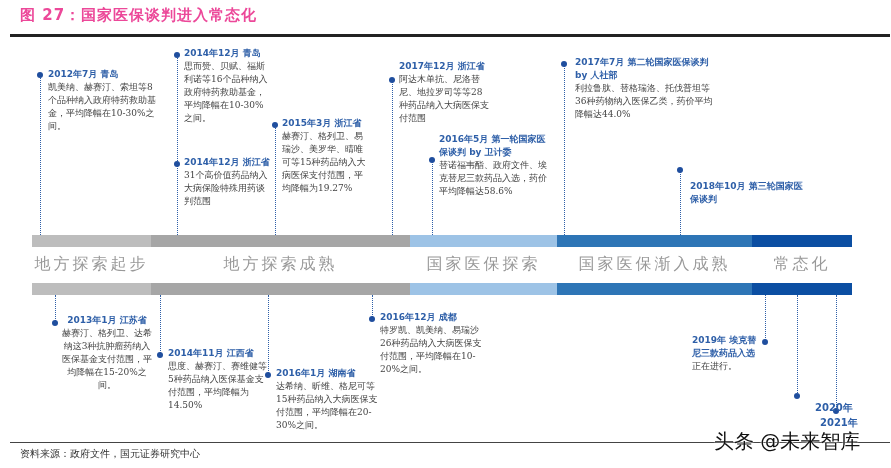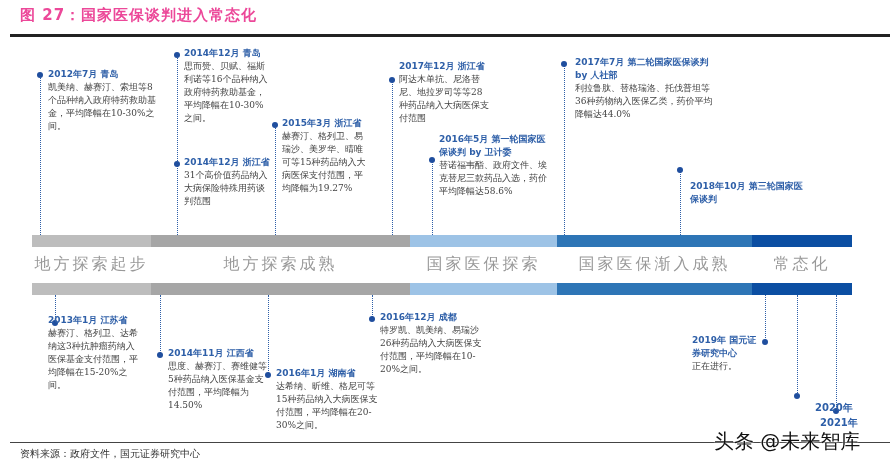--- a/index.html
+++ b/index.html
@@ -105,38 +105,38 @@
 <div class="dot" style="left:265px;top:372px;"></div>
 <div class="vline" style="left:372px;top:295px;height:24px;"></div>
 <div class="dot" style="left:369px;top:316px;"></div>
 <div class="vline" style="left:765px;top:295px;height:47px;"></div>
 <div class="dot" style="left:762px;top:339px;"></div>
 <div class="vline" style="left:797px;top:295px;height:100px;"></div>
 <div class="dot" style="left:794px;top:393px;"></div>
 <div class="vline" style="left:836px;top:295px;height:116px;"></div>
 <div class="dot" style="left:833px;top:408px;"></div>
 
-<div class="event" style="left:48px;top:314px;width:90px;">
+<div class="event" style="left:62px;top:314px;width:90px;text-align:center;">
   <div class="ev-title">2013年1月  江苏省</div>
   <div class="ev-body">赫赛汀、格列卫、达希纳这3种抗肿瘤药纳入医保基金支付范围，平均降幅在15-20%之间。</div>
 </div>
 <div class="event" style="left:168px;top:347px;width:102px;">
   <div class="ev-title">2014年11月  江西省</div>
   <div class="ev-body">思度、赫赛汀、赛维健等5种药品纳入医保基金支付范围，平均降幅为14.50%</div>
 </div>
 <div class="event" style="left:276px;top:367px;width:102px;">
   <div class="ev-title">2016年1月  湖南省</div>
   <div class="ev-body">达希纳、昕维、格尼可等15种药品纳入大病医保支付范围，平均降幅在20-30%之间。</div>
 </div>
 <div class="event" style="left:380px;top:311px;width:102px;">
   <div class="ev-title">2016年12月  成都</div>
   <div class="ev-body">特罗凯、凯美纳、易瑞沙26种药品纳入大病医保支付范围，平均降幅在10-20%之间。</div>
 </div>
 <div class="event" style="left:692px;top:334px;width:66px;">
-  <div class="ev-title">2019年  国元证券研究中心</div>
+  <div class="ev-title">2019年  埃克替尼三款药品入选</div>
   <div class="ev-body">正在进行。</div>
 </div>
 <div class="year-only" style="left:815px;top:401px;">2020年</div>
 <div class="year-only" style="left:820px;top:416px;">2021年</div>
 
 <div class="footer-rule"></div>
 <div class="source">资料来源：政府文件，国元证券研究中心</div>
 <div class="watermark">头条 @未来智库</div>
 
 </body></html>

